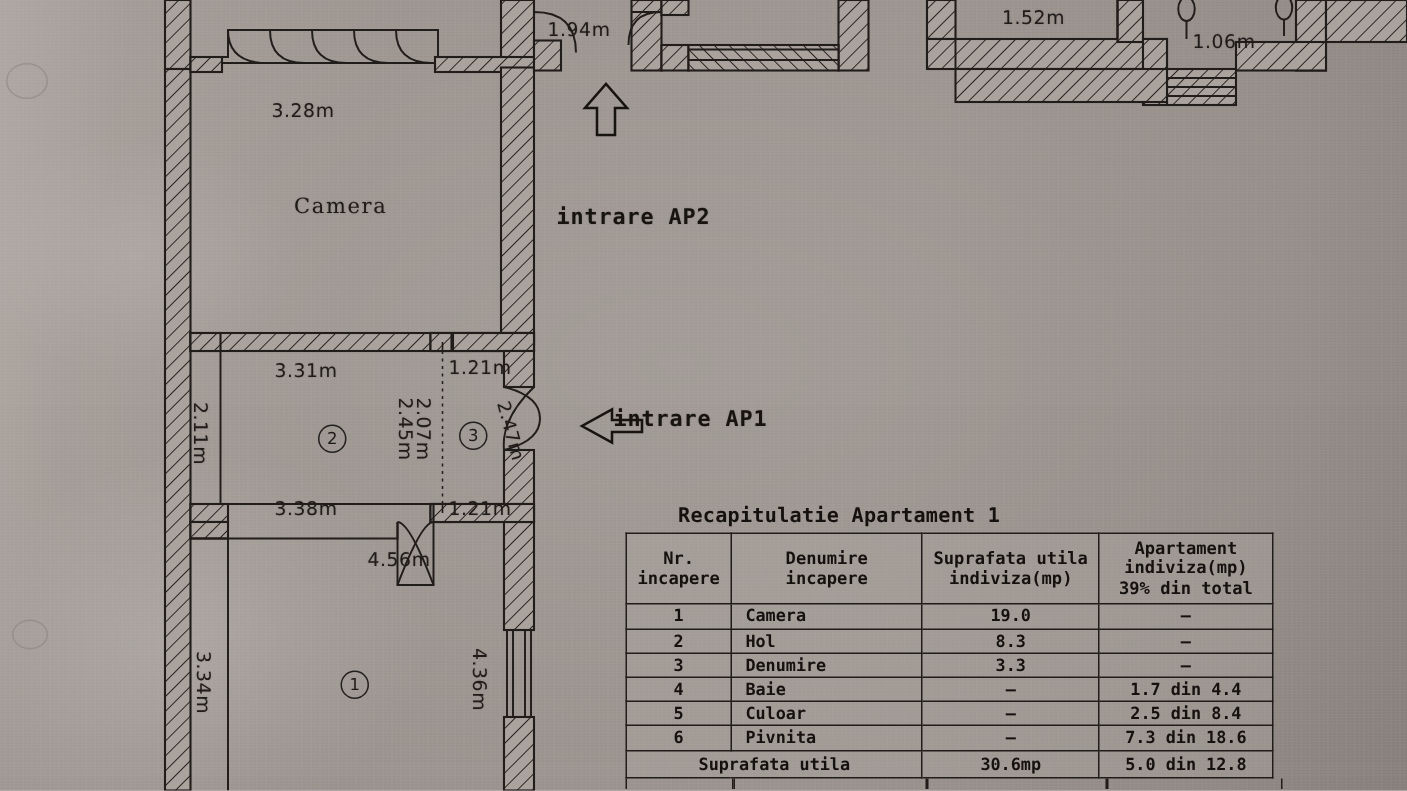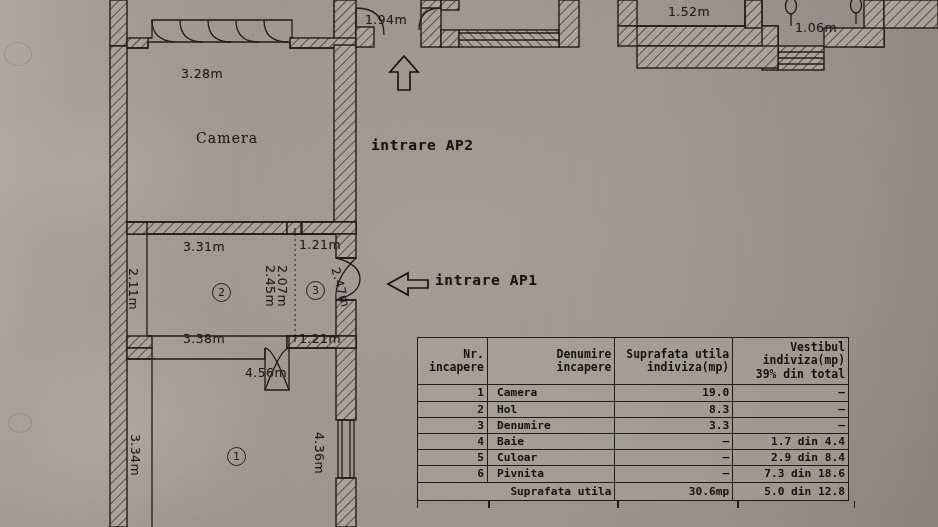--- a/index.html
+++ b/index.html
@@ -75,21 +75,21 @@
     background:rgba(176,169,164,.34);
     font-family:"DejaVu Sans Mono",monospace;
     color:#15110f;
   }
   table.recap th,table.recap td{
     border:1.35px solid #201c1a;
     padding:1px 3px;
     font-size:11.2px;
     font-weight:bold;
     line-height:1.18;
-    text-align:right;
+    text-align:center;
   }
   table.recap th{font-size:11.4px;padding:3px 3px;}
   table.recap td.nm{text-align:left;padding-left:9px;}
   col.c1{width:70px;} col.c2{width:128px;} col.c3{width:118px;} col.c4{width:116px;}
   tr.totalrow td{padding:2px 3px;}
   .cut{height:7px;border-left:1.35px solid #201c1a;border-right:1.35px solid #201c1a;border-bottom:none;}
 </style>
 </head>
 <body>
 
@@ -231,41 +231,42 @@
   </svg>
 
   <div class="lbl" style="left:365px;top:12px;">1.94m</div>
   <div class="lbl" style="left:668px;top:4px;">1.52m</div>
   <div class="lbl" style="left:795px;top:20px;">1.06m</div>
 
   <div class="lbl" style="left:181px;top:66px;">3.28m</div>
   <div class="lbl room" style="left:196px;top:130px;">Camera</div>
 
   <div class="lbl entr" style="left:371px;top:93px;margin-top:44px;">intrare AP2</div>
-  <div class="lbl entr" style="left:435px;top:272px;">intrare AP1</div>
+  <div class="lbl entr" style="left:409px;top:272px;">intrare AP1</div>
 
   <div class="lbl" style="left:183px;top:239px;">3.31m</div>
   <div class="lbl" style="left:183px;top:331px;">3.38m</div>
   <div class="lbl vert" style="left:141px;top:268px;transform:rotate(90deg);">2.11m</div>
 
   <div class="lbl" style="left:299px;top:237px;">1.21m</div>
   <div class="lbl" style="left:299px;top:331px;">1.21m</div>
   <div class="lbl vert" style="left:278px;top:265px;transform:rotate(90deg);">2.45m</div>
   <div class="lbl vert" style="left:290px;top:265px;transform:rotate(90deg);">2.07m</div>
   <div class="lbl vert" style="left:342px;top:266px;transform:rotate(75deg);font-size:12px;">2.47m</div>
 
   <div class="lbl" style="left:245px;top:365px;">4.56m</div>
   <div class="lbl vert" style="left:143px;top:434px;transform:rotate(90deg);">3.34m</div>
   <div class="lbl vert" style="left:327px;top:432px;transform:rotate(90deg);">4.36m</div>
 
   <div class="rnum" style="left:227px;top:447px;">1</div>
   <div class="rnum" style="left:212px;top:283px;">2</div>
   <div class="rnum" style="left:306px;top:281px;">3</div>
 
   <div class="tblwrap">
+    <div class="tbltitle">Recapitulatie Apartament 1</div>
     <table class="recap">
       <colgroup>
           <col class="c1">
           <col class="c2">
           <col class="c3">
           <col class="c4">
         </colgroup>
       <thead>
         <tr>
           <th>
@@ -274,21 +275,21 @@
           </th>
           <th>
             <div>Denumire</div>
             <div>incapere</div>
           </th>
           <th>
             <div>Suprafata utila</div>
             <div>indiviza(mp)</div>
           </th>
           <th>
-            <div>Vestibul</div>
+            <div>Apartament</div>
             <div>indiviza(mp)</div>
             <div>39% din total</div>
           </th>
         </tr>
       </thead>
       <tbody>
         <tr>
           <td>1</td>
           <td class="nm">Camera</td>
           <td>19.0</td>
@@ -309,21 +310,21 @@
         <tr>
           <td>4</td>
           <td class="nm">Baie</td>
           <td>–</td>
           <td>1.7 din 4.4</td>
         </tr>
         <tr>
           <td>5</td>
           <td class="nm">Culoar</td>
           <td>–</td>
-          <td>2.9 din 8.4</td>
+          <td>2.5 din 8.4</td>
         </tr>
         <tr>
           <td>6</td>
           <td class="nm">Pivnita</td>
           <td>–</td>
           <td>7.3 din 18.6</td>
         </tr>
         <tr class="totalrow">
           <td colspan="2">Suprafata utila</td>
           <td>30.6mp</td>

